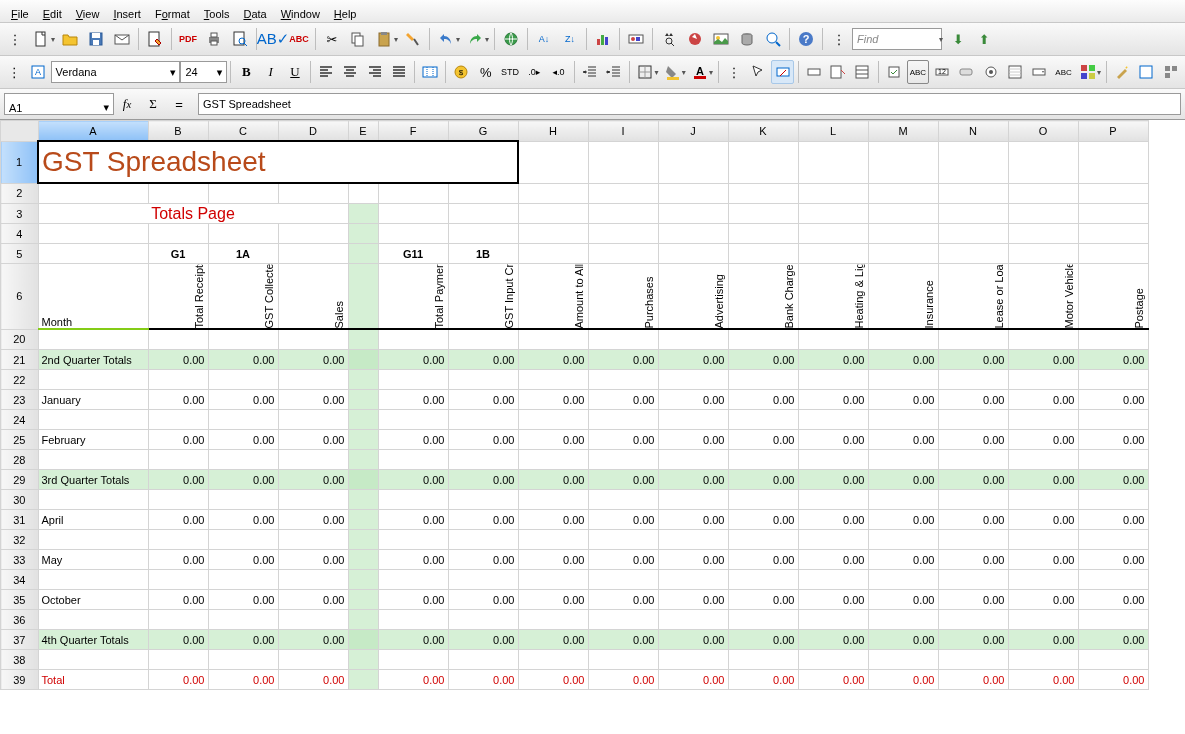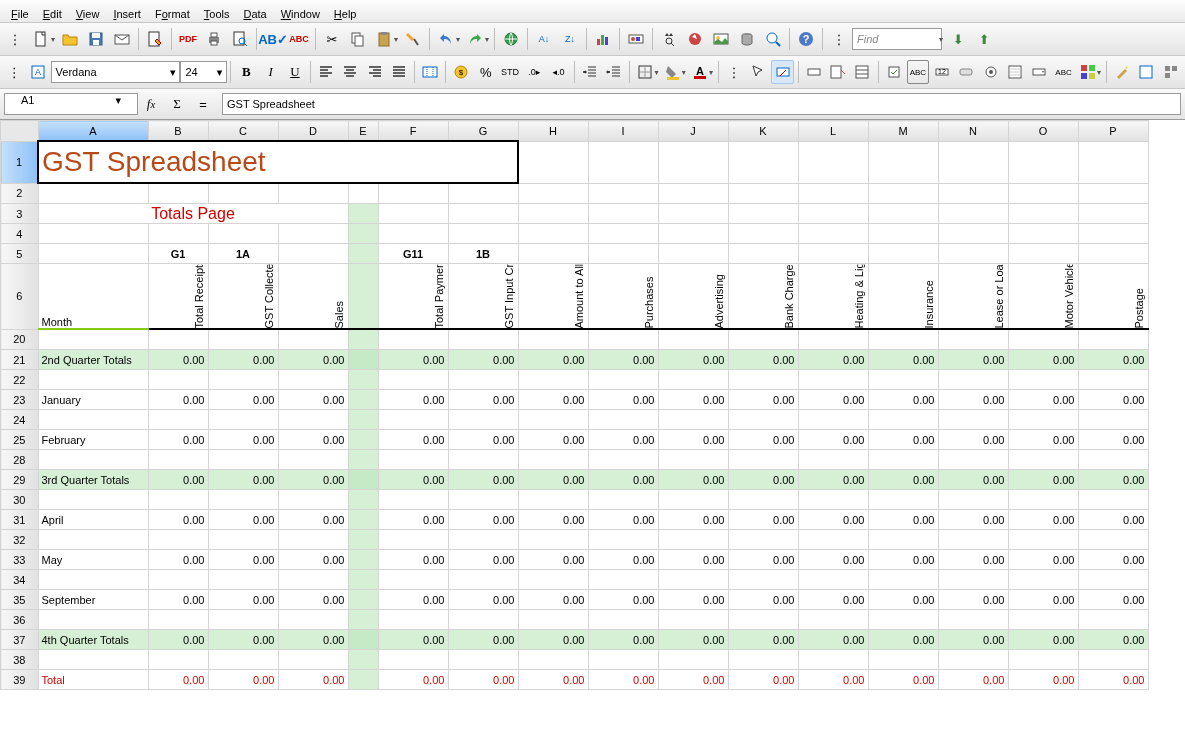--- a/index.html
+++ b/index.html
@@ -7,21 +7,21 @@
 .menubar span{padding:2px 7px;cursor:default}
 .menubar span u{text-decoration:underline}
 .toolbar{background:linear-gradient(#fafafa,#e4e4e4);min-height:30px;display:flex;align-items:center;padding:1px 2px;border-bottom:1px solid #c8c8c8;flex-wrap:nowrap}
 .tb-btn{width:22px;height:22px;margin:0 1px;display:inline-flex;align-items:center;justify-content:center;border:1px solid transparent;border-radius:2px;cursor:default;font-size:13px}
 .tb-btn svg{width:16px;height:16px}
 .tb-sep{width:1px;height:22px;background:#bdbdbd;margin:0 3px}
 .tb-drop{font-size:8px;color:#555;margin-left:-3px;margin-right:2px}
 .font-name,.font-size{background:#fff;border:1px solid #9a9a9a;height:20px;display:inline-flex;align-items:center;padding:0 4px}
 .font-name{width:130px}
 .font-size{width:40px}
-.cell-ref{background:#fff;border:1px solid #9a9a9a;height:20px;width:100px;display:inline-flex;align-items:flex-start;padding:0 16px}
+.cell-ref{background:#fff;border:1px solid #9a9a9a;height:20px;width:100px;display:inline-flex;align-items:flex-end;padding:0 4px}
 .formula-bar{background:linear-gradient(#fafafa,#e4e4e4);height:26px;display:flex;align-items:center;padding:2px 4px;border-bottom:1px solid #9a9a9a}
 .formula-input{background:#fff;border:1px solid #9a9a9a;height:20px;flex:1;display:flex;align-items:center;padding:0 4px;margin-left:6px}
 .find-box{background:#fff;border:1px solid #9a9a9a;height:20px;width:80px;display:inline-flex;align-items:center;padding:0 4px;color:#888;font-style:italic}
 .grid-wrap{position:relative;background:#fff;height:615px;overflow:hidden}
 table.sheet{border-collapse:collapse;table-layout:fixed}
 table.sheet th,table.sheet td{border:1px solid #d4d4d4;height:19px;padding:0 3px;overflow:hidden;white-space:nowrap;font-family:Arial,sans-serif}
 th.colhead{background:linear-gradient(#f7f7f7,#e1e1e1);font-weight:normal;text-align:center;border:1px solid #b0b0b0;height:18px;font-size:11px}
 th.colhead.sel{background:linear-gradient(#c4e0fc,#8ec1f7)}
 th.rowhead{background:linear-gradient(90deg,#f7f7f7,#e1e1e1);font-weight:normal;text-align:center;border:1px solid #b0b0b0;width:30px;font-size:11px}
 th.rowhead.sel{background:linear-gradient(90deg,#c4e0fc,#8ec1f7)}
@@ -95,21 +95,21 @@
       </svg>
     </span>
   <span class="tb-btn">
       <svg viewBox="0 0 16 16">
         <rect x="2" y="1" width="10" height="13" fill="#fff" stroke="#333"></rect>
         <circle cx="10" cy="10" r="3" fill="none" stroke="#06c"></circle>
         <path d="M12 12l3 3" stroke="#06c"></path>
       </svg>
     </span>
   <span class="tb-sep"></span>
-  <span class="tb-btn" style="color:#06c;font-weight:bold;font-size:13px">AB✓</span>
+  <span class="tb-btn" style="color:#06c;font-weight:normal;font-size:15px">AB✓</span>
   <span class="tb-btn" style="color:#c00;font-size:9px;font-weight:bold">ABC</span>
   <span class="tb-sep"></span>
   <span class="tb-btn">✂</span>
   <span class="tb-btn">
       <svg viewBox="0 0 16 16">
         <rect x="2" y="2" width="8" height="10" fill="#fff" stroke="#555"></rect>
         <rect x="5" y="5" width="8" height="10" fill="#fff" stroke="#555"></rect>
       </svg>
     </span>
   <span class="tb-btn">
@@ -802,21 +802,21 @@
           <td class="num"></td>
           <td class="num"></td>
           <td class="num"></td>
           <td class="num"></td>
           <td class="num"></td>
           <td class="num"></td>
           <td class="num"></td>
         </tr>
         <tr class="">
           <th class="rowhead">35</th>
-          <td>September</td>
+          <td>October</td>
           <td class="num">0.00</td>
           <td class="num">0.00</td>
           <td class="num">0.00</td>
           <td class="sepcol"></td>
           <td class="num">0.00</td>
           <td class="num">0.00</td>
           <td class="num">0.00</td>
           <td class="num">0.00</td>
           <td class="num">0.00</td>
           <td class="num">0.00</td>

